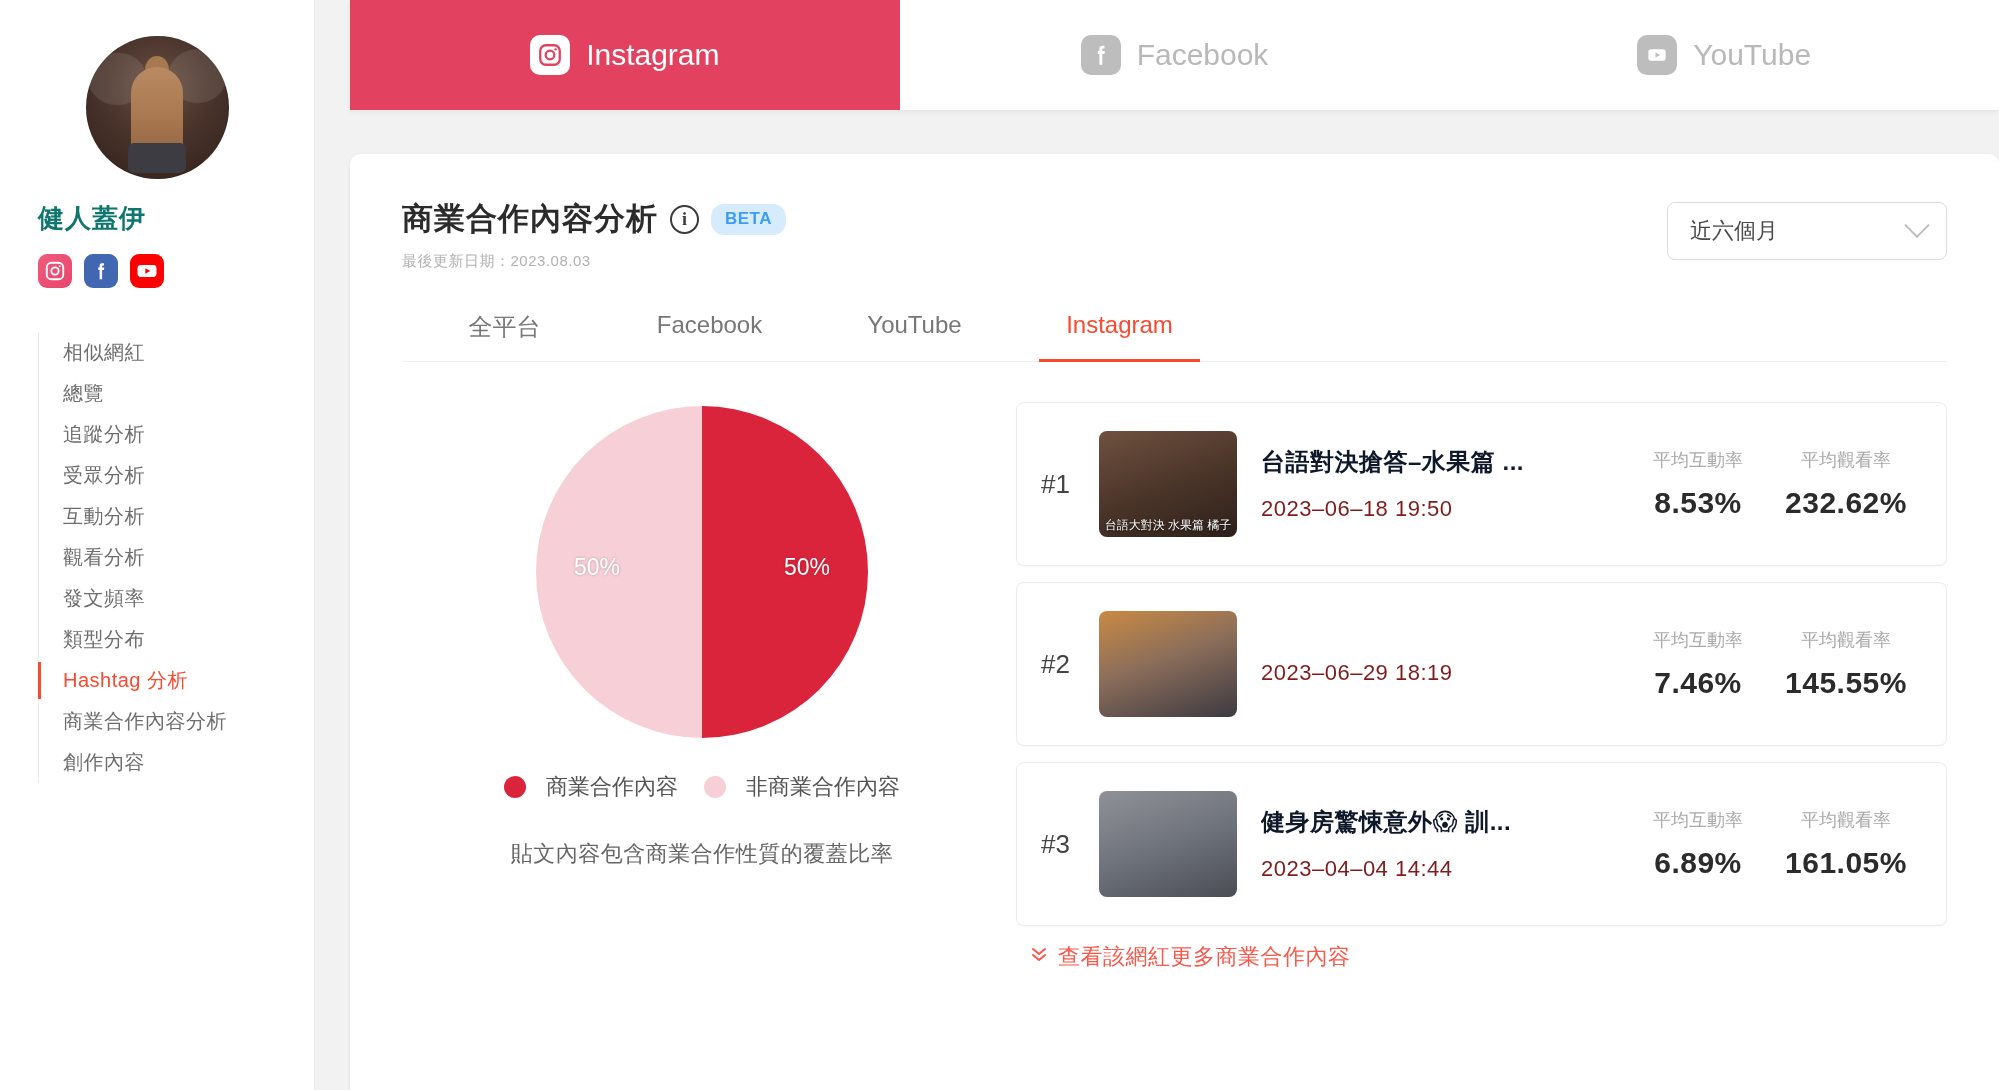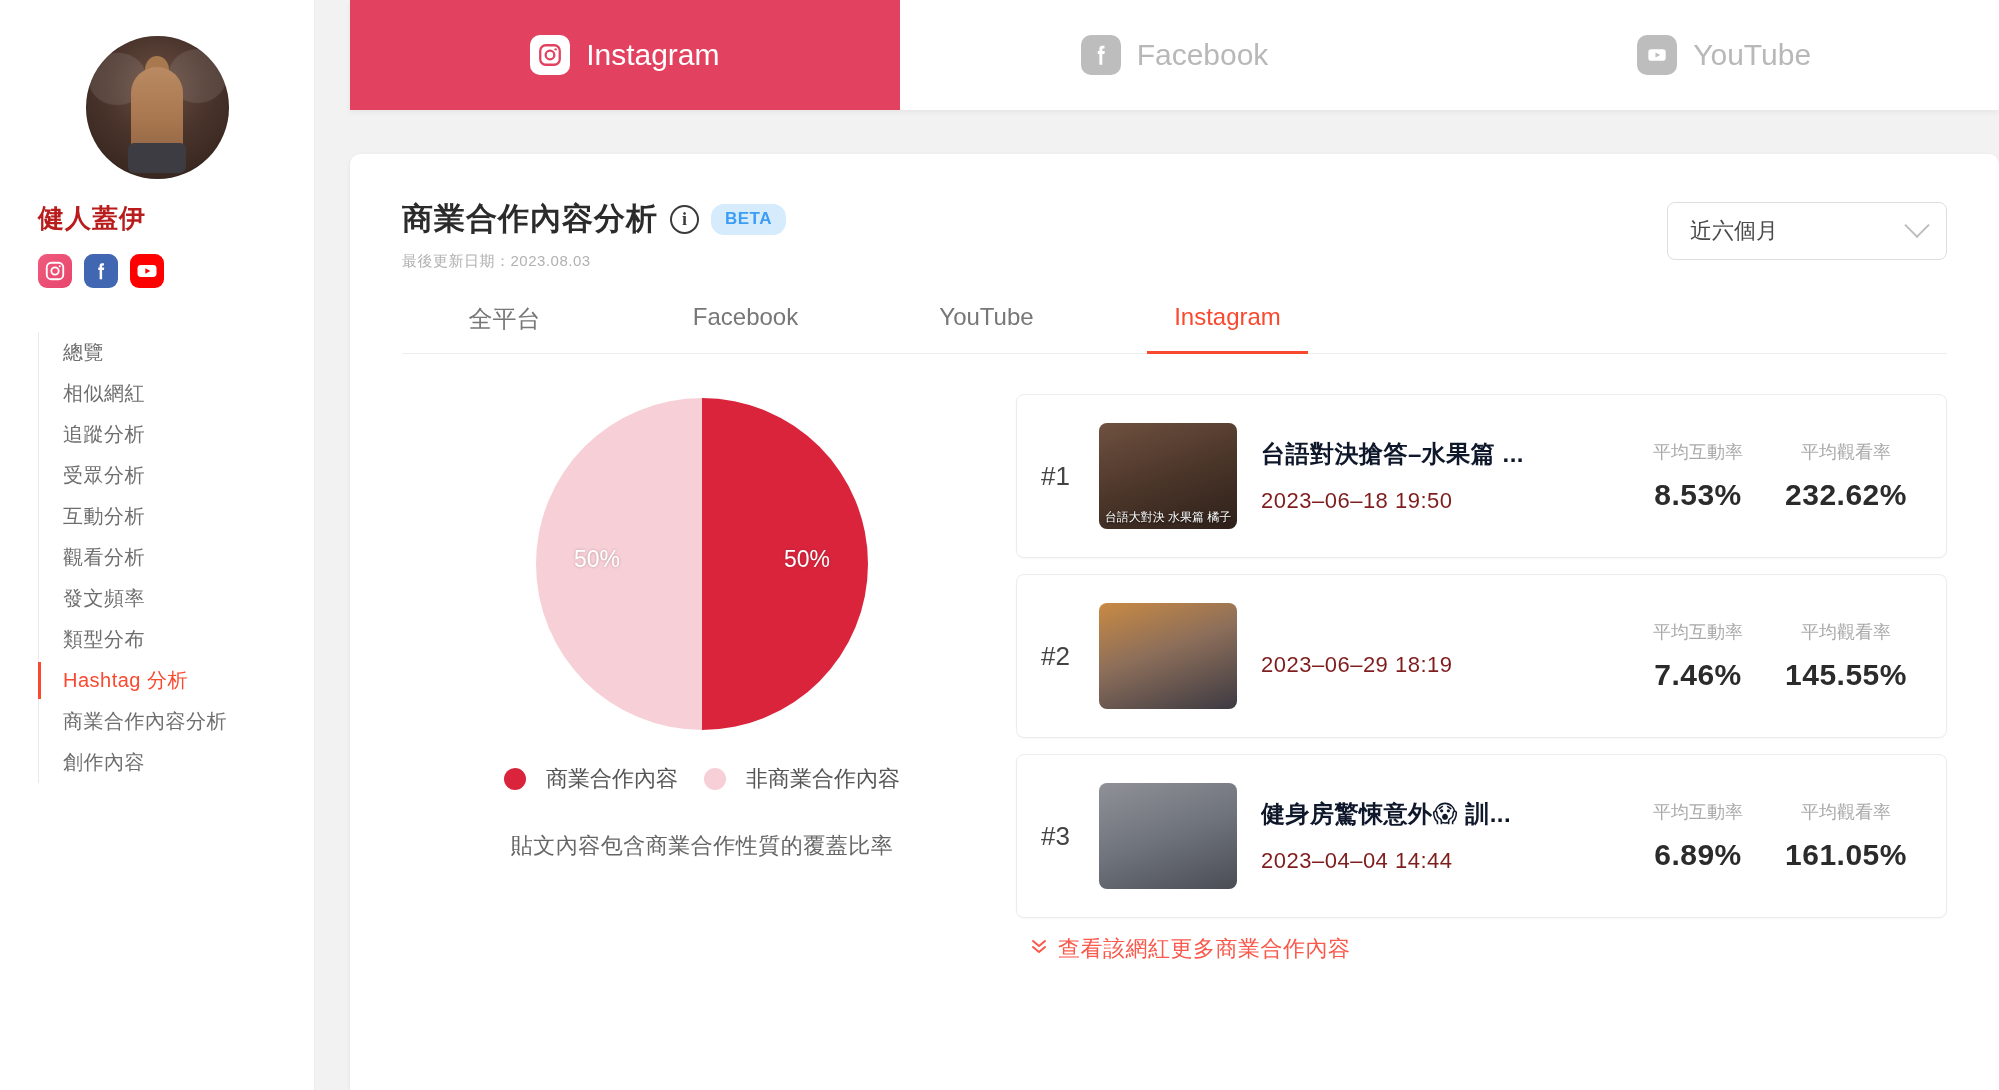--- a/index.html
+++ b/index.html
@@ -41,21 +41,21 @@
   }
   .avatar .cal {
     position:absolute; inset:0;
     background:
       radial-gradient(ellipse at 22% 30%, rgba(255,255,255,.10) 0 18%, transparent 19%),
       radial-gradient(ellipse at 78% 28%, rgba(255,255,255,.10) 0 18%, transparent 19%);
   }
 
   .profile-name {
     text-align: left; padding-left: 38px;
-    margin-top: 22px; font-size: 26px; font-weight: bold; color: #b91c1c;
+    margin-top: 22px; font-size: 26px; font-weight: bold; color: #0f766e;
     letter-spacing: 1px;
   }
   .social-row { display: flex; gap: 12px; padding-left: 38px; margin-top: 18px; }
   .soc { width: 34px; height: 34px; border-radius: 9px; display:flex; align-items:center; justify-content:center; }
   .soc-ig { background: linear-gradient(135deg,#ef5b7e 0%, #e8456b 100%); }
   .soc-fb { background: #4267B2; }
   .soc-yt { background: #FF0000; }
   .soc svg { display:block; }
 
   .menu { margin-top: 44px; padding-left: 38px; border-left: none; }
@@ -107,21 +107,21 @@
   .ph-sub { font-size: 15px; color: #b1b1b1; margin-top: 12px; letter-spacing: .5px; }
 
   .select {
     width: 280px; height: 58px; border: 1px solid #dddddd; border-radius: 8px;
     display: flex; align-items: center; justify-content: space-between;
     padding: 0 20px 0 22px; font-size: 22px; color: #4a4a4a; cursor: pointer; background:#fff;
     margin-top: 4px;
   }
   .chev { width: 18px; height: 18px; border-right: 2px solid #bdbdbd; border-bottom: 2px solid #bdbdbd; transform: rotate(45deg) translate(-4px,-4px); }
 
-  .subtabs { display: flex; margin-top: 32px; border-bottom: 1px solid #eeeeee; gap: 36px; }
+  .subtabs { display: flex; margin-top: 40px; border-bottom: 1px solid #eeeeee; }
   .subtab {
     font-size: 24px; color: #777777; padding: 0 0 18px 0; margin-right: 0;
     width: 205px; text-align: center; cursor: pointer; position: relative;
   }
   .subtab.active { color: #f9492f; }
   .subtab.active::after {
     content:""; position:absolute; left:22px; right:22px; bottom:-1px; height:3px; background:#f9492f;
   }
 
   .body-row { display: flex; margin-top: 40px; }
@@ -212,24 +212,24 @@
         <svg width="24" height="24" viewBox="0 0 24 24">
             <rect x="2.5" y="6" width="19" height="12" rx="3.4" fill="#fff"></rect>
             <path d="M10.3 9.3l5 2.7-5 2.7z" fill="#FF0000"></path>
           </svg>
       </a>
     </div>
 
     <nav class="menu">
       <div class="menu-inner">
         <div class="menu-item">
+            <span>相似網紅</span>
+          </div>
+        <div class="menu-item">
             <span>總覽</span>
-          </div>
-        <div class="menu-item">
-            <span>相似網紅</span>
           </div>
         <div class="menu-item">
             <span>追蹤分析</span>
           </div>
         <div class="menu-item">
             <span>受眾分析</span>
           </div>
         <div class="menu-item">
             <span>互動分析</span>
           </div>

